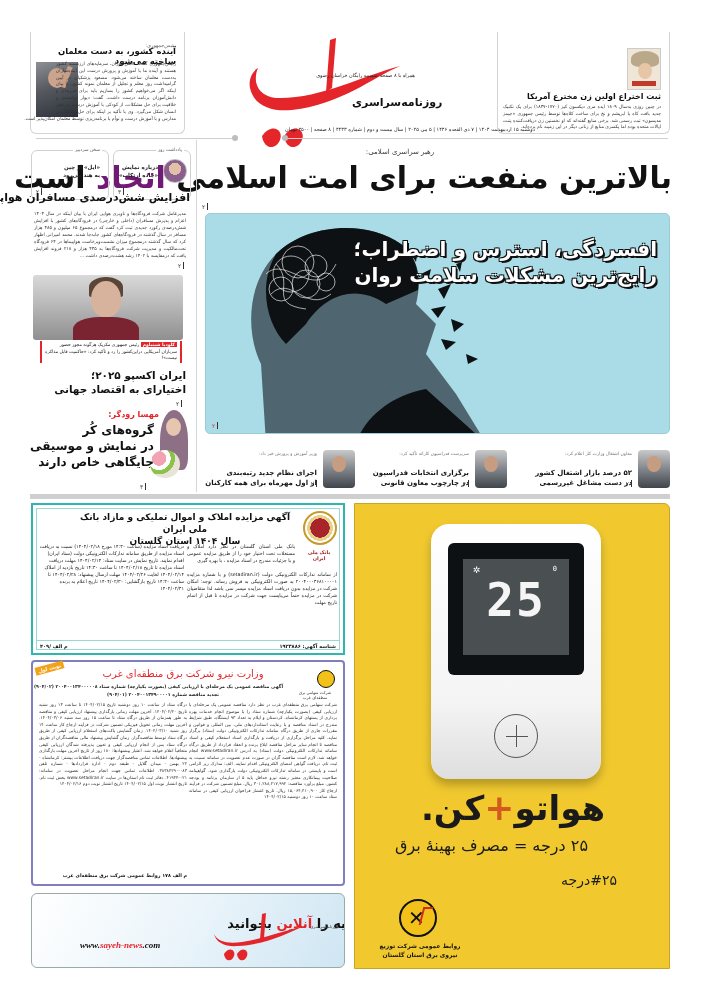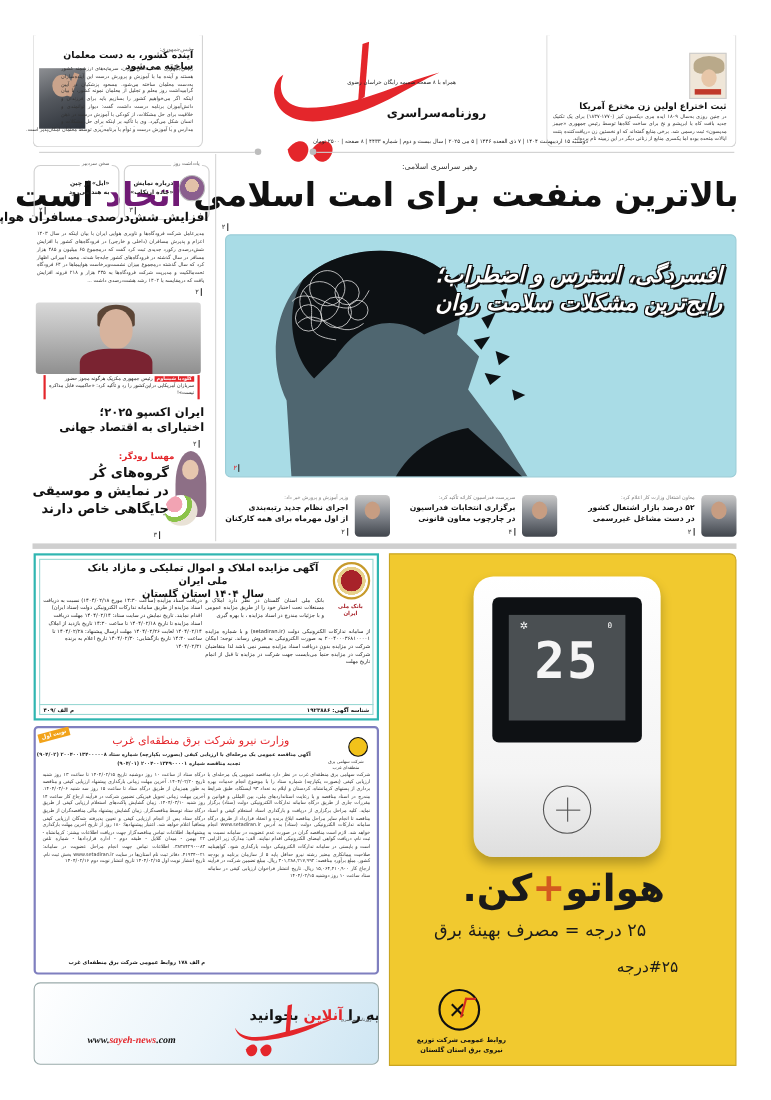--- a/index.html
+++ b/index.html
@@ -34,29 +34,29 @@
     .box-tr .title { position:absolute; right: 8px; top: 60px; font-size: 8px; font-weight: bold; }
     .box-tr .body { position:absolute; right: 8px; top: 72px; width: 158px; font-size: 4.6px; line-height: 6.8px; color: #333; text-align: justify; }
 
     
     .kicker-main { left: 300px; top: 148px; width: 200px; text-align: center; font-size: 7px; color: #333; }
     .headline { left: 205px; top: 160px; width: 467px; text-align: center; font-size: 30px; font-weight: bold; letter-spacing: -1px; white-space: nowrap; }
     .headline .accent { color: #701a75; }
     .pg-ref { font-size: 6px; color: #333; border-right: 1.5px solid #333; padding-right: 2px; }
 
     
-    .hero { left: 205px; top: 213px; width: 465px; height: 221px; background: #a9dce6; border-radius: 5px; overflow: hidden; border: 1px solid #9ccdd7; font-style: italic; }
+    .hero { left: 205px; top: 213px; width: 465px; height: 221px; background: #a9dce6; border-radius: 5px; overflow: hidden; border: 1px solid #9ccdd7; }
     .hero .title { position:absolute; right: 12px; top: 22px; text-align: right; font-size: 20px; line-height: 26px; font-weight: bold; color: #fff; text-shadow: -1px -1px 0 #111, 1px -1px 0 #111, -1px 1px 0 #111, 1px 1px 0 #111, 2px 2px 0 #111; white-space: nowrap; }
 
     
     .sub { top: 450px; width: 150px; height: 42px; }
     .sub .thumb { position:absolute; right: 0; top: 0; width: 32px; height: 38px; border-radius: 4px; background: linear-gradient(180deg,#c8c8c8 0%,#7b7f86 55%,#40454c 100%); overflow:hidden; }
     .sub .thumb .face { position:absolute; left: 9px; top: 6px; width: 14px; height: 16px; border-radius: 50%; background: #c79d82; }
     .sub .kick { position:absolute; right: 38px; top: 1px; font-size: 4.5px; color: #777; white-space: nowrap; }
-    .sub .title { position:absolute; right: 38px; top: 7px; font-size: 7px; line-height: 10px; font-weight: bold; white-space: nowrap; }
+    .sub .title { position:absolute; right: 38px; top: 18px; font-size: 7px; line-height: 10px; font-weight: bold; white-space: nowrap; }
     .sub .pg { position:absolute; right: 38px; top: 30px; }
     .mini-box { top: 150px; width: 78px; height: 50px; border: 1px solid #d0d0d0; border-radius: 6px; }
     .mini-box .kick { position:absolute; right: 6px; top: -4px; background:#fff; padding: 0 2px; font-size: 4.5px; color: #555; }
     .mini-box .txt { position:absolute; right: 8px; top: 12px; font-size: 5.5px; line-height: 8px; font-weight: bold; color:#222; text-align: right; }
     .mini-box .pg { position:absolute; right: 4px; bottom: 4px; }
     .mini-avatar { position:absolute; right: 3px; top: 8px; width: 24px; height: 24px; border-radius: 50%; background: radial-gradient(circle at 50% 40%, #e1c0a8 0 35%, #8a5f8e 36% 100%); border: 1px solid #bbb; }
 
     .lc-title { left: 30px; top: 191px; width: 160px; text-align: right; font-size: 11px; font-weight: bold; white-space: nowrap; }
     .lc-body { left: 34px; top: 210px; width: 152px; font-size: 4.6px; line-height: 7px; color: #333; text-align: justify; }
     .lc-photo { left: 33px; top: 275px; width: 150px; height: 65px; background: linear-gradient(180deg,#d9d9d9 0%,#bdbdbd 40%,#8f8f8f 100%); overflow: hidden; border-radius: 3px; }

